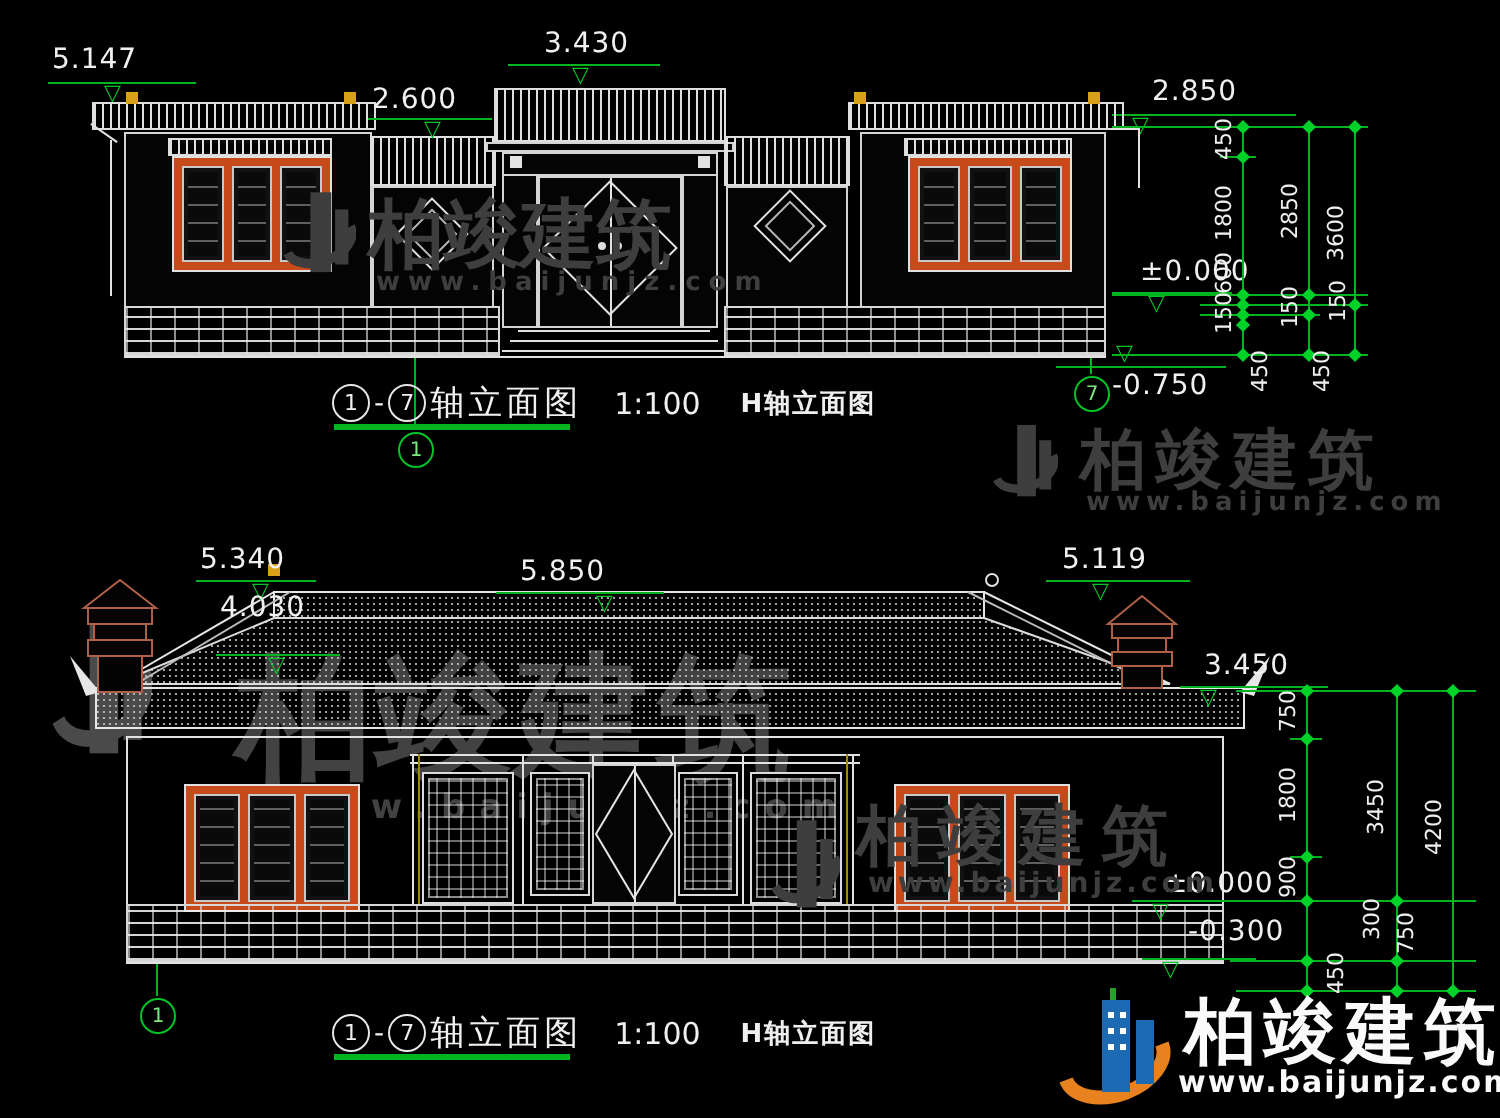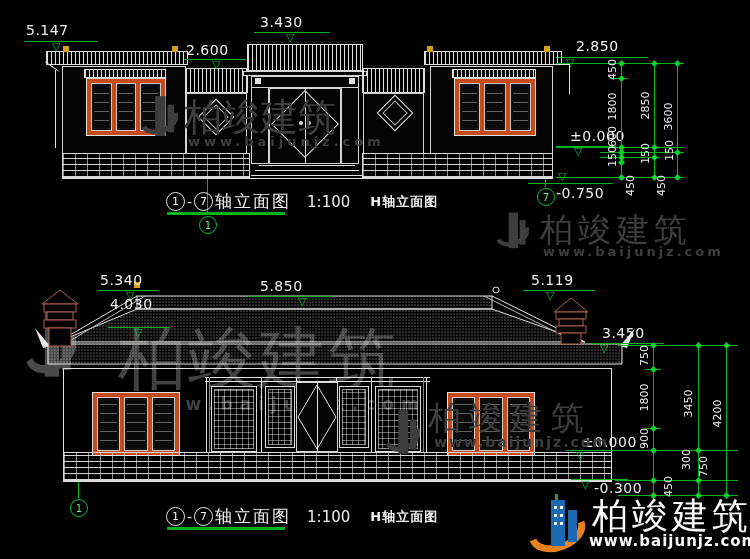--- a/index.html
+++ b/index.html
@@ -35,21 +35,21 @@
   .knob{position:absolute;width:4px;height:4px;border-radius:50%;background:#ddd;}
   .bubble{position:absolute;width:16px;height:16px;border:1.5px solid #00c424;border-radius:50%;
         color:#7de87d;font-size:10px;display:flex;align-items:center;justify-content:center;}
   .title-row{position:absolute;display:flex;align-items:center;color:#efefef;}
   .tb{width:17px;height:17px;border:1.5px solid #e6e6e6;border-radius:50%;display:inline-flex;
       align-items:center;justify-content:center;font-size:11px;color:#efefef;flex:none;}
   .tdash{margin:0 2px;font-size:14px;}
   .ttext{font-size:17px;letter-spacing:2px;margin-left:2px;}
   .tscale{font-size:15px;margin-left:16px;}
   .tname{font-size:13px;font-weight:bold;margin-left:20px;letter-spacing:1px;}
-  .wm{position:absolute;color:#3e3e3e;font-weight:normal;white-space:nowrap;}
+  .wm{position:absolute;color:#3e3e3e;font-weight:bold;white-space:nowrap;}
   .wm.white{color:#fafafa;}
   .wurl{position:absolute;color:#3e3e3e;font-weight:bold;white-space:nowrap;}
 </style>
 </head>
 <body>
 
 <div id="canvas">
 
   <span class="elab" style="left:26px;top:22px">5.147</span>
   <div class="gline" style="left:24px;top:41px;width:74px;height:1px"></div>
@@ -85,21 +85,21 @@
   <div class="knob" style="left:299px;top:121px"></div>
   <div class="knob" style="left:307px;top:121px"></div>
   <div class="wline" style="left:259px;top:165px;width:96px;height:1px"></div>
   <div class="wline" style="left:255px;top:170px;width:104px;height:1px"></div>
   <div class="wline" style="left:251px;top:175px;width:112px;height:1px"></div>
 
   <span class="elab" style="left:186px;top:42px">2.600</span>
   <div class="gline" style="left:184px;top:59px;width:62px;height:1px"></div>
   <div class="etri" style="left:212px;top:59px"></div>
 
-  <span class="elab" style="left:260px;top:14px">3.430</span>
+  <span class="elab" style="left:272px;top:14px">3.430</span>
   <div class="gline" style="left:254px;top:32px;width:76px;height:1px"></div>
   <div class="etri" style="left:286px;top:32px"></div>
 
   <span class="elab" style="left:576px;top:38px">2.850</span>
   <div class="gline" style="left:556px;top:57px;width:92px;height:1px"></div>
   <div class="etri" style="left:566px;top:57px"></div>
 
   <div class="hatch" style="left:362px;top:68px;width:63px;height:25px"></div>
   <div class="wall" style="left:363px;top:93px;width:61px;height:61px"></div>
   <div class="diam" style="left:382px;top:100px;width:26px;height:26px"></div>
@@ -291,21 +291,21 @@
   <div class="etri" style="left:134px;top:327px"></div>
 
   <span class="elab" style="left:602px;top:325px">3.450</span>
   <div class="gline" style="left:590px;top:343px;width:74px;height:1px"></div>
   <div class="etri" style="left:600px;top:343px"></div>
 
   <span class="elab" style="left:582px;top:434px">±0.000</span>
   <div class="gline" style="left:566px;top:450px;width:54px;height:1px"></div>
   <div class="etri" style="left:576px;top:450px"></div>
 
-  <span class="elab" style="left:594px;top:480px">-0.300</span>
+  <span class="elab" style="left:594px;top:458px">-0.300</span>
   <div class="gline" style="left:571px;top:479px;width:57px;height:1px"></div>
   <div class="etri" style="left:581px;top:479px"></div>
 
   <div class="gline" style="left:653px;top:345px;width:1px;height:150px"></div>
   <div class="gline" style="left:698px;top:345px;width:1px;height:150px"></div>
   <div class="gline" style="left:726px;top:345px;width:1px;height:150px"></div>
   <div class="gline" style="left:618px;top:345px;width:120px;height:1px"></div>
   <div class="gline" style="left:612px;top:450px;width:126px;height:1px"></div>
   <div class="gline" style="left:615px;top:480px;width:123px;height:1px"></div>
   <div class="gline" style="left:618px;top:495px;width:120px;height:1px"></div>

